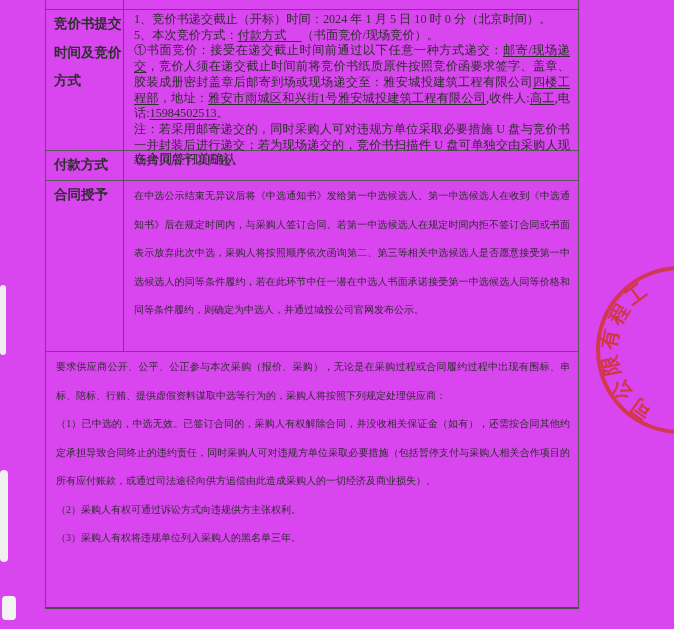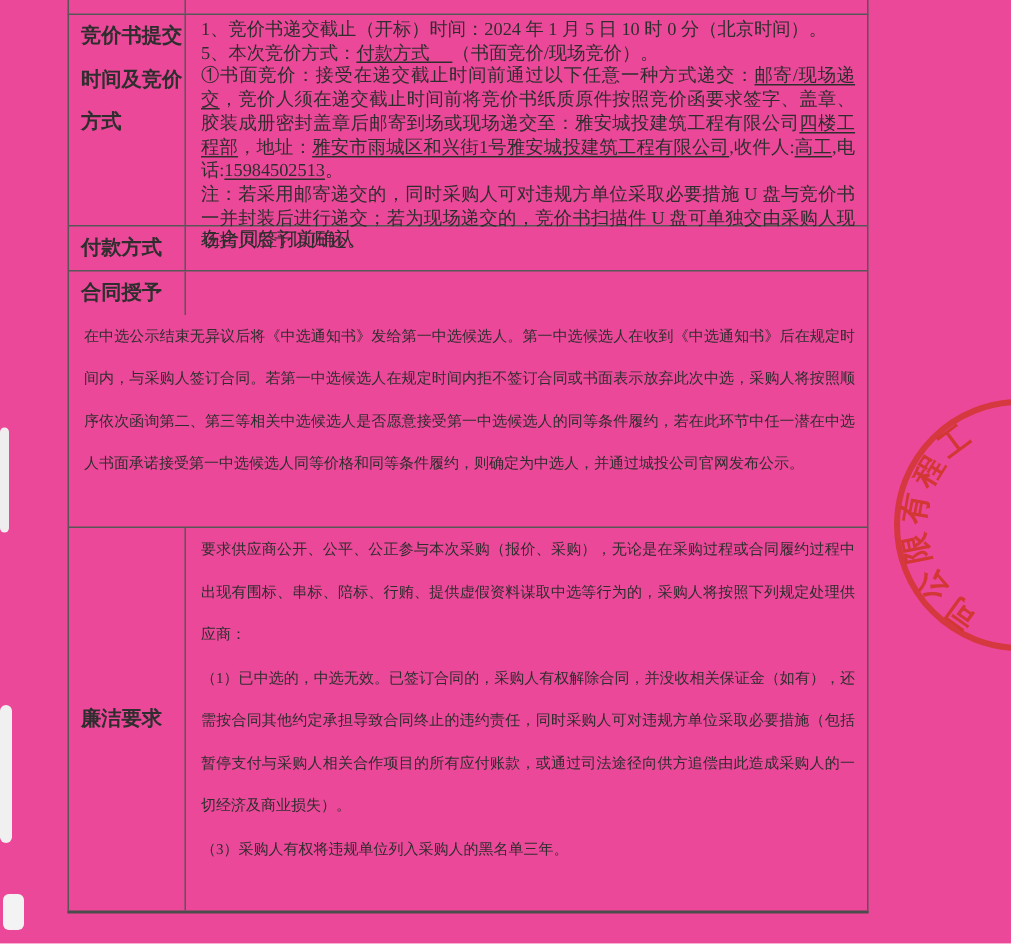--- a/index.html
+++ b/index.html
@@ -1,29 +1,29 @@
 <!DOCTYPE html>
 <html><head>
 <meta charset="utf-8">
 <style>
   * { margin:0; padding:0; box-sizing:border-box; }
   html,body { width:674px; height:629px; overflow:hidden; background:#ffffff;
     font-family:"Liberation Serif","DejaVu Serif",serif; color:#2e2e2e; }
-  .page { position:relative; width:674px; height:629px; background:#ec4899; }
+  .page { position:relative; width:674px; height:629px; background:#d946ef; }
 
   
   .top-stub { position:absolute; left:45px; top:0; width:534px; height:9px;
     border-left:1px solid #575757; border-right:1px solid #575757; }
   .top-stub .stub-divider { position:absolute; left:77px; top:0; width:1px; height:9px; background:#575757; }
 
   .ptable { position:absolute; left:45px; top:9px; width:534px;
     border:1px solid #575757; border-bottom:2px solid #4c4c4c; }
   .row { display:flex; border-bottom:1px solid #575757; }
   .row:last-child { border-bottom:none; }
-  .r1 { height:141px; } .r2 { height:30px; } .r3 { height:171px;flex-direction:column; } .r4 { height:255px; }
+  .r1 { height:141px; } .r2 { height:30px; } .r3 { height:171px; } .r4 { height:255px; }
 
   .hcell { width:78px; min-width:78px; border-right:1px solid #575757;
     font-weight:700; font-size:13.5px; line-height:28.5px; letter-spacing:0;
     padding-left:8px; padding-right:0; word-break:break-all; }
   .va-mid { display:flex; align-items:center; }
 
   .ccell { flex:1; padding:0 8px 0 10px; text-align:justify; }
   .tight { font-size:12.2px; line-height:15.7px; padding-top:2px; }
   .mid   { display:flex; font-size:12.8px; font-weight:700; }
   .wide  { font-size:10px; line-height:28.5px; padding-top:1px; }
@@ -68,24 +68,24 @@
     </div>
 
     <div class="row r3">
       <div class="hcell">合同授予</div>
       <div class="ccell wide">
           <div class="para"><span>在中选公示结束无异议后将《中选通知书》发给第一中选候选人。第一中选候选人在收到《中选通知书》后在规定时间内，与采购人签订合同。若第一中选候选人在规定时间内拒不签订合同或书面表示放弃此次中选，采购人将按照顺序依次函询第二、第三等相关中选候选人是否愿意接受第一中选候选人的同等条件履约，若在此环节中任一潜在中选人书面承诺接受第一中选候选人同等价格和同等条件履约，则确定为中选人，并通过城投公司官网发布公示。</span></div>
         </div>
     </div>
 
     <div class="row r4">
-      <div class="hcell va-mid">廉洁要求</div>
       <div class="ccell wide">
           <div class="para"><span>要求供应商公开、公平、公正参与本次采购（报价、采购），无论是在采购过程或合同履约过程中出现有围标、串标、陪标、行贿、提供虚假资料谋取中选等行为的，采购人将按照下列规定处理供应商：</span></div>
           <div class="para"><span>（1）已中选的，中选无效。已签订合同的，采购人有权解除合同，并没收相关保证金（如有），还需按合同其他约定承担导致合同终止的违约责任，同时采购人可对违规方单位采取必要措施（包括暂停支付与采购人相关合作项目的所有应付账款，或通过司法途径向供方追偿由此造成采购人的一切经济及商业损失）。</span></div>
+          <div class="para"><span>（2）采购人有权可通过诉讼方式向违规供方主张权利。</span></div>
           <div class="para"><span>（3）采购人有权将违规单位列入采购人的黑名单三年。</span></div>
         </div>
     </div>
 
   </div>
 
   <svg class="stamp" width="114" height="220" viewBox="0 0 114 220" xmlns="http://www.w3.org/2000/svg">
     <circle cx="120" cy="102" r="82" fill="none" stroke-width="4" opacity="0.8" stroke="#cf3527"></circle>
     <path id="sealArc" d="M 120 166 A 64 64 0 0 1 120 38" fill="none"></path>
     <text font-size="20" letter-spacing="4" opacity="0.88" font-weight="700" fill="#cf3527">

